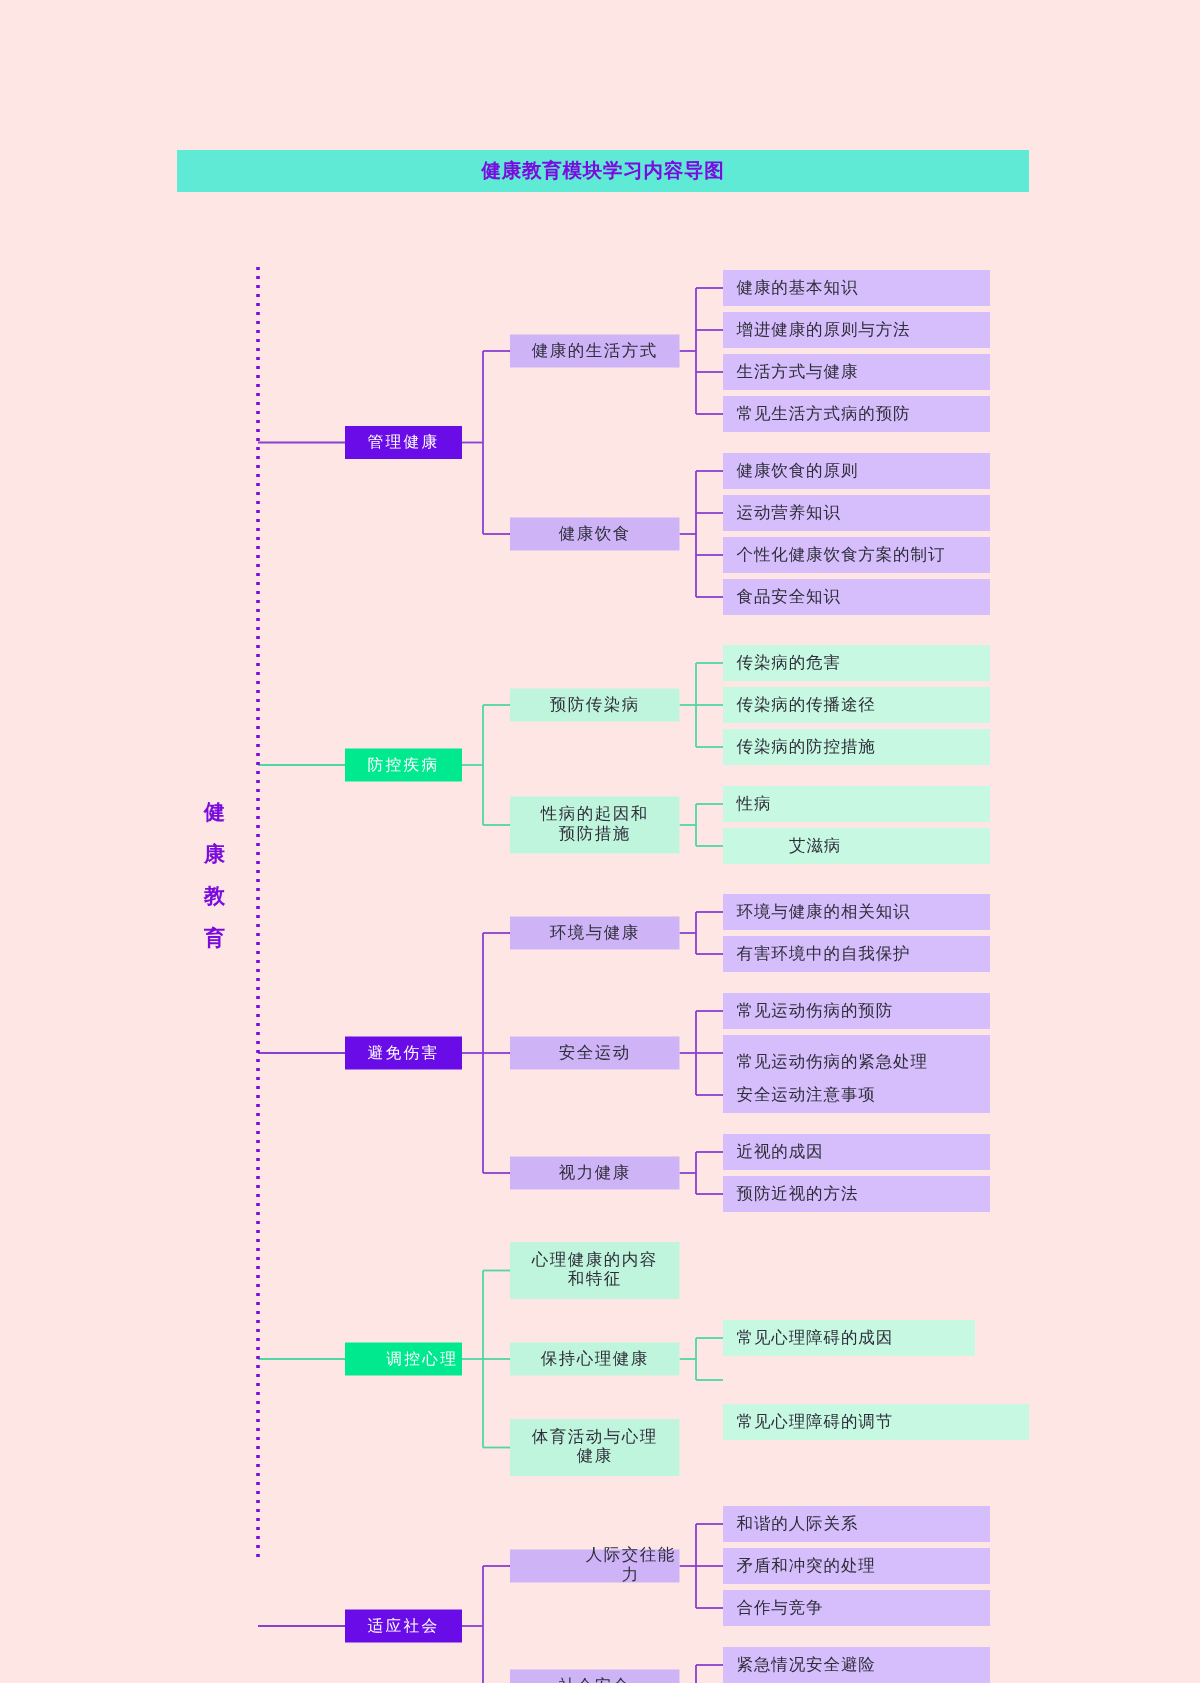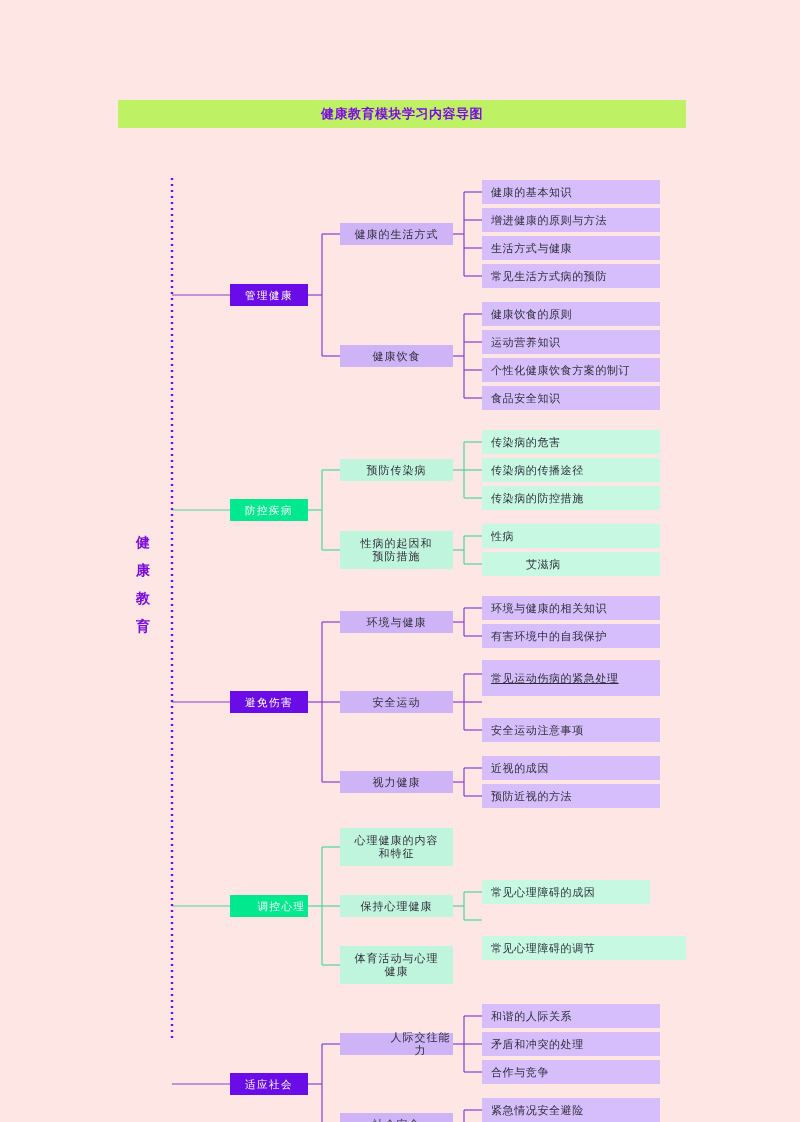--- a/index.html
+++ b/index.html
@@ -22,21 +22,21 @@
     background: #fde6e4;
   }
 
   
   .title-bar {
     position: absolute;
     left: 118px;
     top: 100px;
     width: 568px;
     height: 28px;
-    background: #bef264;
+    background: #5eead4;
     display: flex;
     align-items: center;
     justify-content: center;
   }
   .title-text {
     font-family: "DejaVu Sans", "Liberation Sans", sans-serif;
     font-size: 13px;
     font-weight: bold;
     color: #7b0ce0;
     letter-spacing: 0.5px;
@@ -227,21 +227,21 @@
       <div class="node l2 green" style="left: 340px; top: 531px; width: 113px; height: 38px;">性病的起因和
 预防措施</div>
       <div class="node l3 green" style="left: 482px; top: 524px; width: 178px; height: 24px;">性病</div>
       <div class="node l3 green" style="left: 482px; top: 552px; width: 178px; height: 24px; padding-left: 44px;">艾滋病</div>
       <div class="node l1 green" style="left: 230px; top: 499px; width: 78px; height: 22px;">防控疾病</div>
       <div class="node l2 purple" style="left: 340px; top: 611px; width: 113px; height: 22px;">环境与健康</div>
       <div class="node l3 purple" style="left: 482px; top: 596px; width: 178px; height: 24px;">环境与健康的相关知识</div>
       <div class="node l3 purple" style="left: 482px; top: 624px; width: 178px; height: 24px;">有害环境中的自我保护</div>
       <div class="node l2 purple" style="left: 340px; top: 691px; width: 113px; height: 22px;">安全运动</div>
       <div class="node l3 purple" style="left: 482px; top: 662px; width: 178px; height: 24px;">常见运动伤病的预防</div>
-      <div class="node l3 purple" style="left: 482px; top: 660px; width: 178px; height: 36px; text-decoration: underline;">常见运动伤病的紧急处理</div>
+      <div class="node l3 purple" style="left: 482px; top: 690px; width: 178px; height: 36px;">常见运动伤病的紧急处理</div>
       <div class="node l3 purple" style="left: 482px; top: 718px; width: 178px; height: 24px;">安全运动注意事项</div>
       <div class="node l2 purple" style="left: 340px; top: 771px; width: 113px; height: 22px;">视力健康</div>
       <div class="node l3 purple" style="left: 482px; top: 756px; width: 178px; height: 24px;">近视的成因</div>
       <div class="node l3 purple" style="left: 482px; top: 784px; width: 178px; height: 24px;">预防近视的方法</div>
       <div class="node l1 purple" style="left: 230px; top: 691px; width: 78px; height: 22px;">避免伤害</div>
       <div class="node l2 green" style="left: 340px; top: 828px; width: 113px; height: 38px;">心理健康的内容
 和特征</div>
       <div class="node l2 green" style="left: 340px; top: 895px; width: 113px; height: 22px;">保持心理健康</div>
       <div class="node l3 green" style="left: 482px; top: 880px; width: 168px; height: 24px;">常见心理障碍的成因</div>
       <div class="node l3 green" style="left: 482px; top: 908px; width: 204px; height: 24px; margin-top: 28px;">常见心理障碍的调节</div>

